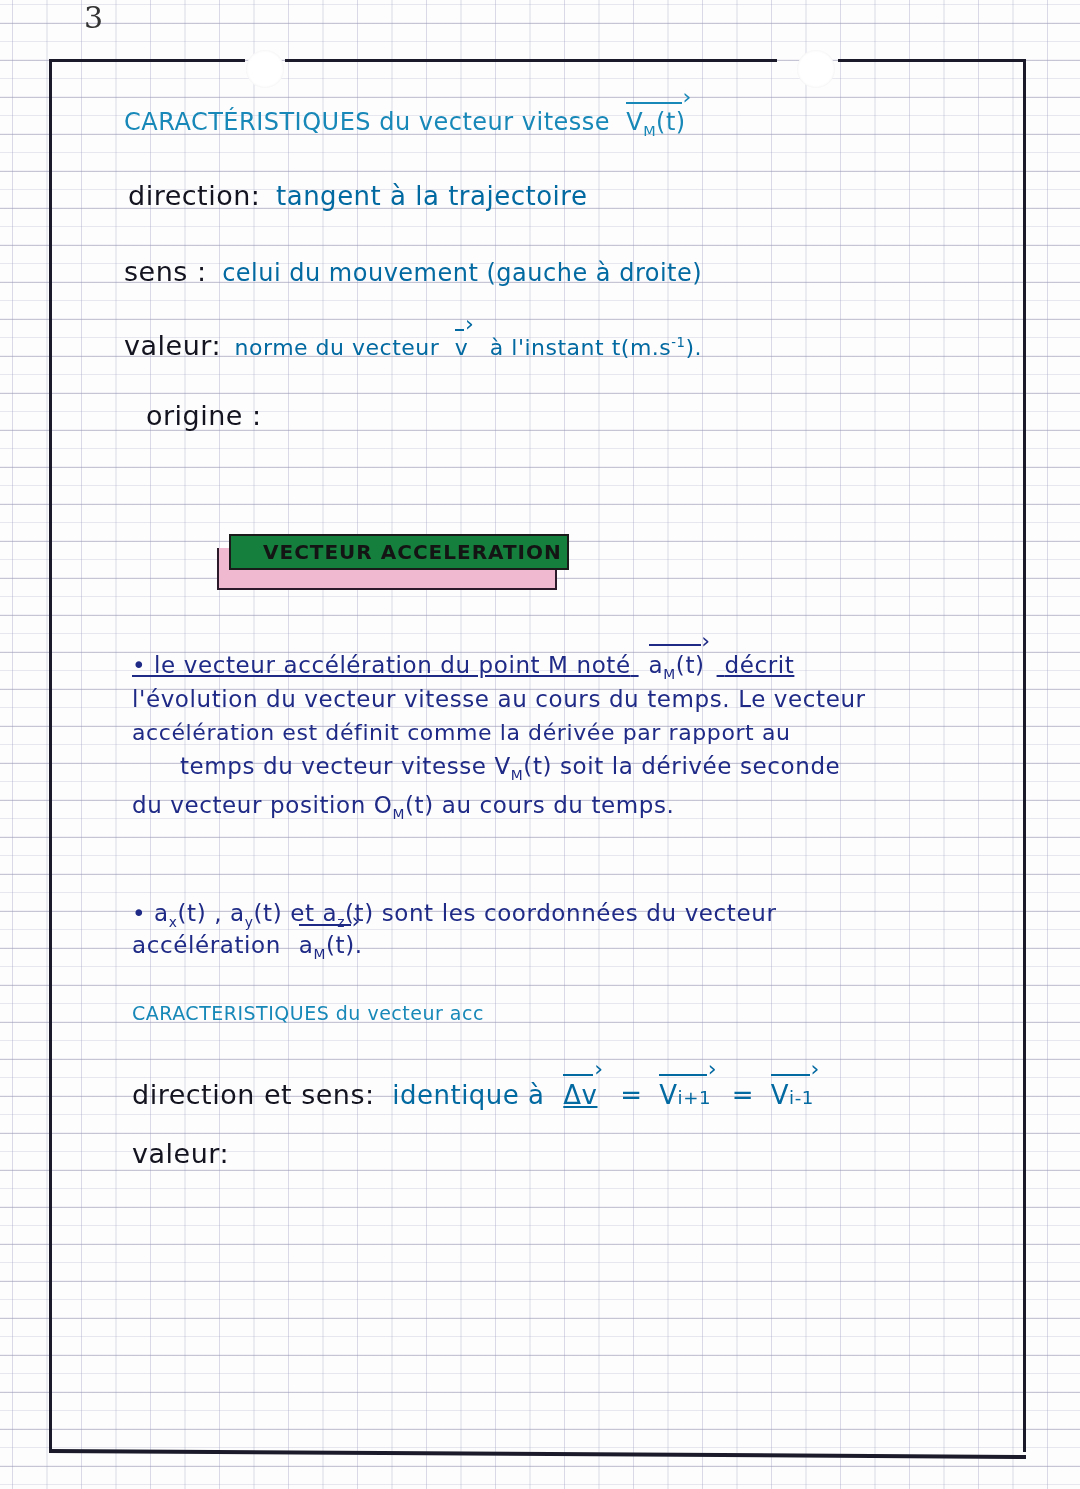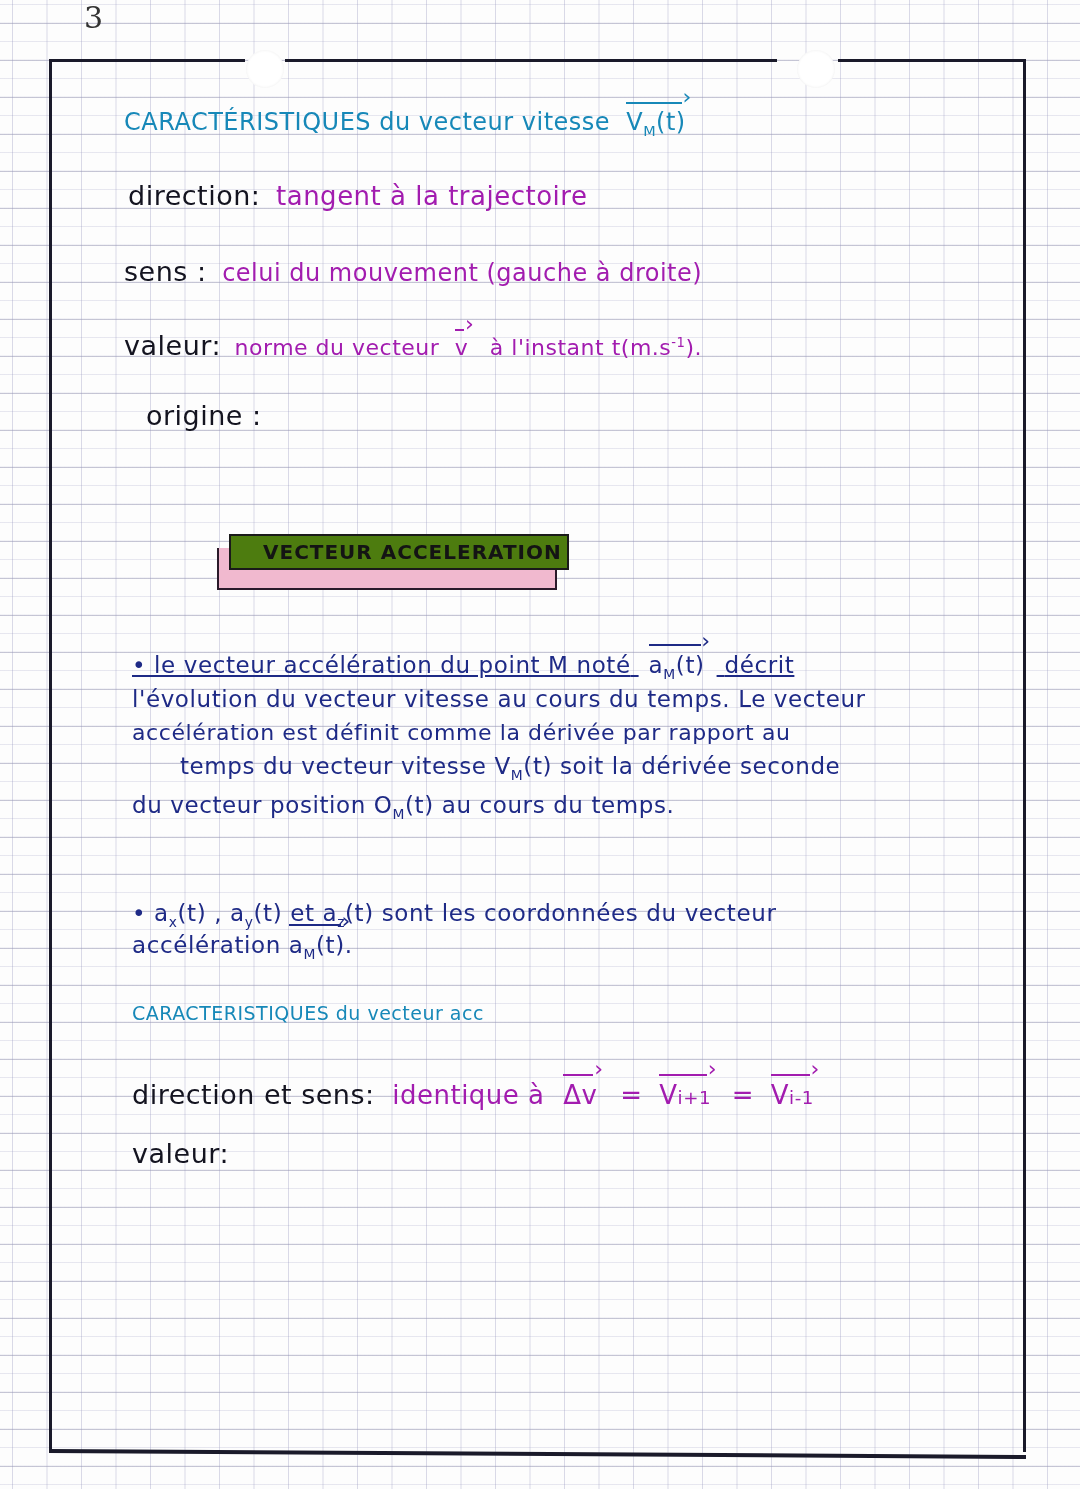--- a/index.html
+++ b/index.html
@@ -15,33 +15,33 @@
       font-family: "DejaVu Sans", sans-serif;
     }
     .hw { position: absolute; white-space: nowrap; font-family: "DejaVu Sans", sans-serif; letter-spacing: 0.5px; }
     .page-num { left: 84px; top: 0px; font-size: 30px; color: #333; font-family: "DejaVu Serif", serif; font-weight: 300; }
     .frame-top { position: absolute; height: 3px; background: #1a1a2a; top: 59px; }
     .frame-left { position: absolute; left: 49px; top: 60px; width: 3px; height: 1392px; background: #1a1a2a; }
     .frame-right { position: absolute; left: 1023px; top: 60px; width: 3px; height: 1392px; background: #1a1a2a; }
     .frame-bottom { position: absolute; left: 49px; top: 1449px; width: 977px; height: 4px; background: #1a1a2a; transform: rotate(0.35deg); transform-origin: left center; }
     .hole { position: absolute; top: 50px; width: 38px; height: 38px; border-radius: 50%; background: #ffffff; box-shadow: inset 0 0 3px rgba(0,0,0,0.08); }
     .teal { color: #1788b8; }
-    .navy { color: #a21caf; }
+    .navy { color: #0369a1; }
     .black { color: #141420; }
     .label { font-size: 27px; font-weight: 500; }
     .vec { position: relative; display: inline-block; }
     .vec::before {
       content: ""; position: absolute; left: 0; right: 4px; top: -6px; height: 2px; background: currentColor;
     }
     .vec::after {
       content: "›"; position: absolute; right: -6px; top: -24px; font-size: 22px;
     }
     .title-box-wrap { position: absolute; left: 213px; top: 534px; width: 362px; height: 56px; }
     .title-shadow { position: absolute; left: 4px; top: 14px; width: 336px; height: 40px; background: #f1b9cf; border: 2px solid #2a1a2a; border-top: none; }
-    .title-box { position: absolute; left: 16px; top: 0; width: 340px; height: 36px; background: #4d7c0f; border: 2.5px solid #1a1a1a; display: flex; align-items: center; padding-left: 32px; box-sizing: border-box; }
+    .title-box { position: absolute; left: 16px; top: 0; width: 340px; height: 36px; background: #15803d; border: 2.5px solid #1a1a1a; display: flex; align-items: center; padding-left: 32px; box-sizing: border-box; }
     .title-text { font-size: 20px; font-weight: bold; letter-spacing: 1px; color: #141414; }
     .para { position: absolute; left: 132px; font-size: 23px; color: #1e2a86; line-height: 30px; letter-spacing: 0.6px; white-space: nowrap; }
     sub { font-size: 60%; }
     sup { font-size: 60%; }
   </style>
 </head>
 <body>
 
 <div class="hw page-num">3</div>
 
@@ -101,30 +101,30 @@
 </div>
 <div class="para" style="top:790px;">
   <span>du vecteur position O</span><sub>M</sub><span>(t) au cours du temps.</span>
 </div>
 
 <div class="para" style="top:898px;">
   <span>• a</span><sub>x</sub><span>(t) , a</span><sub>y</sub><span>(t) et a</span><sub>z</sub><span>(t) sont les coordonnées du vecteur</span>
 </div>
 <div class="para" style="top:930px;">
   <span>accélération</span>
-  <span class="vec" style=""><span>a</span><sub>M</sub><span>(t)</span></span><span>.</span>
+  <span class="vec" style="margin-left:10px;"><span>a</span><sub>M</sub><span>(t)</span></span><span>.</span>
 </div>
 
 <div class="hw teal" style="left:132px;top:1002px;font-size:19px;">CARACTERISTIQUES du vecteur acc</div>
 
 <div class="hw" style="left:132px;top:1072px;">
   <span class="black label">direction et sens:</span>
   <span class="navy" style="font-size:26px;margin-left:12px;">
     <span>identique à</span>
-    <span class="vec" style="margin:8px 14px 0 10px;"><span>Δv</span></span>
+    <span class="vec" style="margin:8px 14px 0 10px;text-decoration:underline;"><span>Δv</span></span>
     <span>=</span>
     <span class="vec" style="margin:0 12px 0 8px;text-align:center;"><span>V</span><span style="font-size:70%;">i+1</span></span>
     <span>=</span>
     <span class="vec" style="margin-left:8px;"><span>V</span><span style="font-size:70%;">i-1</span></span>
   </span>
 </div>
 
 <div class="hw" style="left:132px;top:1138px;">
   <span class="black label">valeur:</span>
 </div>

